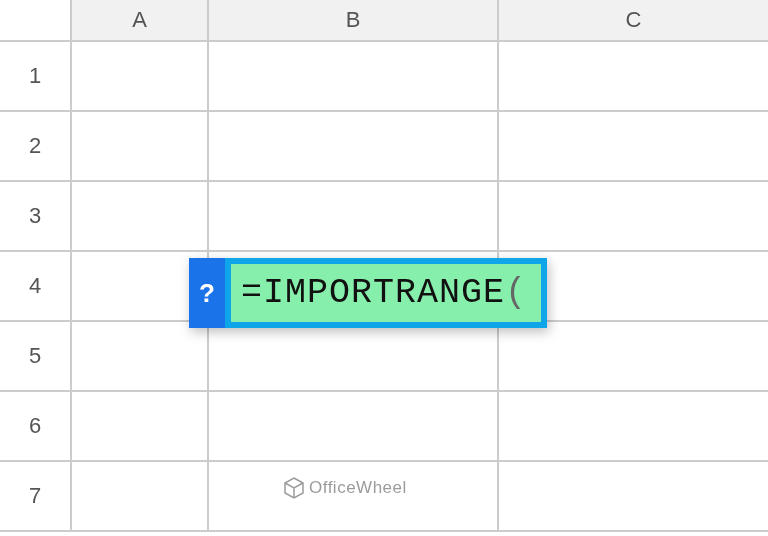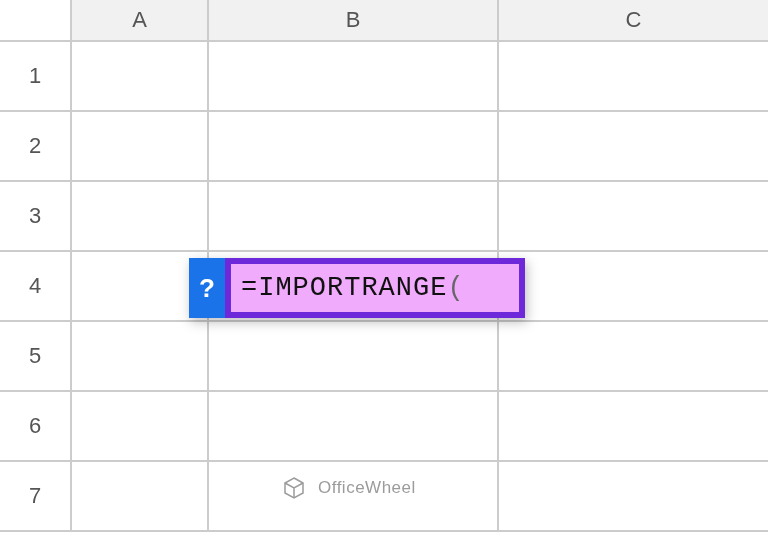--- a/index.html
+++ b/index.html
@@ -80,39 +80,39 @@
     background: #1a73e8;
     color: #fff;
     display: flex;
     align-items: center;
     justify-content: center;
     font-size: 26px;
     font-weight: bold;
     cursor: pointer;
   }
   .formula-input {
-    border: 6px solid #6d28d9;
-    background: #f0abfc;
+    border: 6px solid #0ea5e9;
+    background: #86efac;
     padding: 8px 14px 8px 10px;
     font-family: "Courier New", monospace;
-    font-size: 27px;
+    font-size: 35px;
     letter-spacing: 1px;
     color: #111;
     min-width: 300px;
     line-height: 1.2;
     outline: none;
   }
   .formula-input .paren { color: #666; font-weight: normal; }
   .watermark {
     position: absolute;
     left: 282px;
     top: 476px;
     display: flex;
     align-items: center;
-    gap: 12px;
+    gap: 3px;
     color: #7a7a7a;
     font-size: 17px;
     letter-spacing: 0.5px;
     pointer-events: none;
     opacity: 0.75;
   }
   .watermark svg { width: 24px; height: 24px; stroke: #7a7a7a; }
 </style>
 </head>
 <body>

